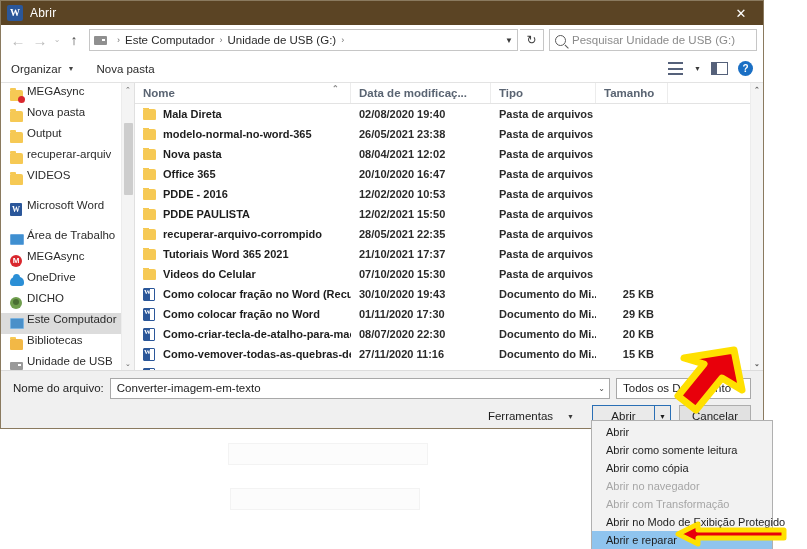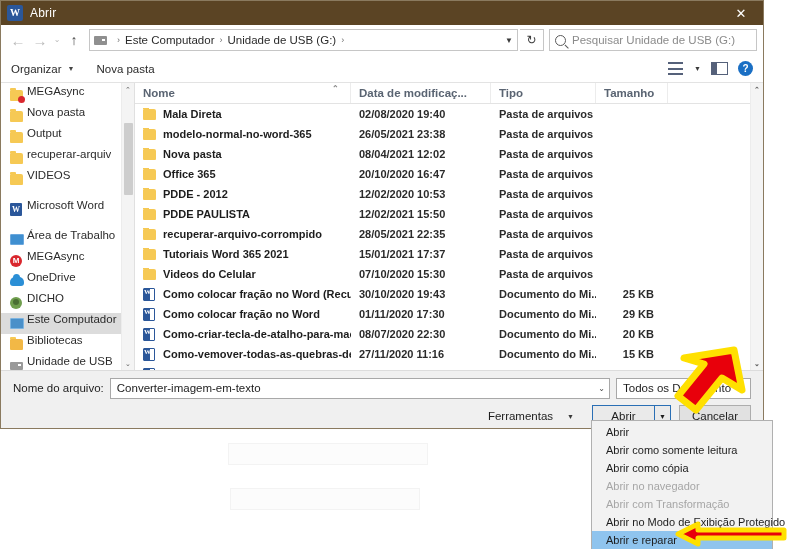--- a/index.html
+++ b/index.html
@@ -476,21 +476,21 @@
               </span>
               <span class="cd">20/10/2020 16:47</span>
               <span class="ct">Pasta de arquivos</span>
               <span class="cs"></span>
             </div>
           <div class="row">
               <span class="cn">
                 <span class="ico">
                   <span class="ic-folder"></span>
                 </span>
-                <span>PDDE - 2012</span>
+                <span>PDDE - 2016</span>
               </span>
               <span class="cd">12/02/2020 10:53</span>
               <span class="ct">Pasta de arquivos</span>
               <span class="cs"></span>
             </div>
           <div class="row">
               <span class="cn">
                 <span class="ico">
                   <span class="ic-folder"></span>
                 </span>
@@ -511,21 +511,21 @@
               <span class="ct">Pasta de arquivos</span>
               <span class="cs"></span>
             </div>
           <div class="row">
               <span class="cn">
                 <span class="ico">
                   <span class="ic-folder"></span>
                 </span>
                 <span>Tutoriais Word 365 2021</span>
               </span>
-              <span class="cd">15/01/2021 17:37</span>
+              <span class="cd">21/10/2021 17:37</span>
               <span class="ct">Pasta de arquivos</span>
               <span class="cs"></span>
             </div>
           <div class="row">
               <span class="cn">
                 <span class="ico">
                   <span class="ic-folder"></span>
                 </span>
                 <span>Videos do Celular</span>
               </span>

